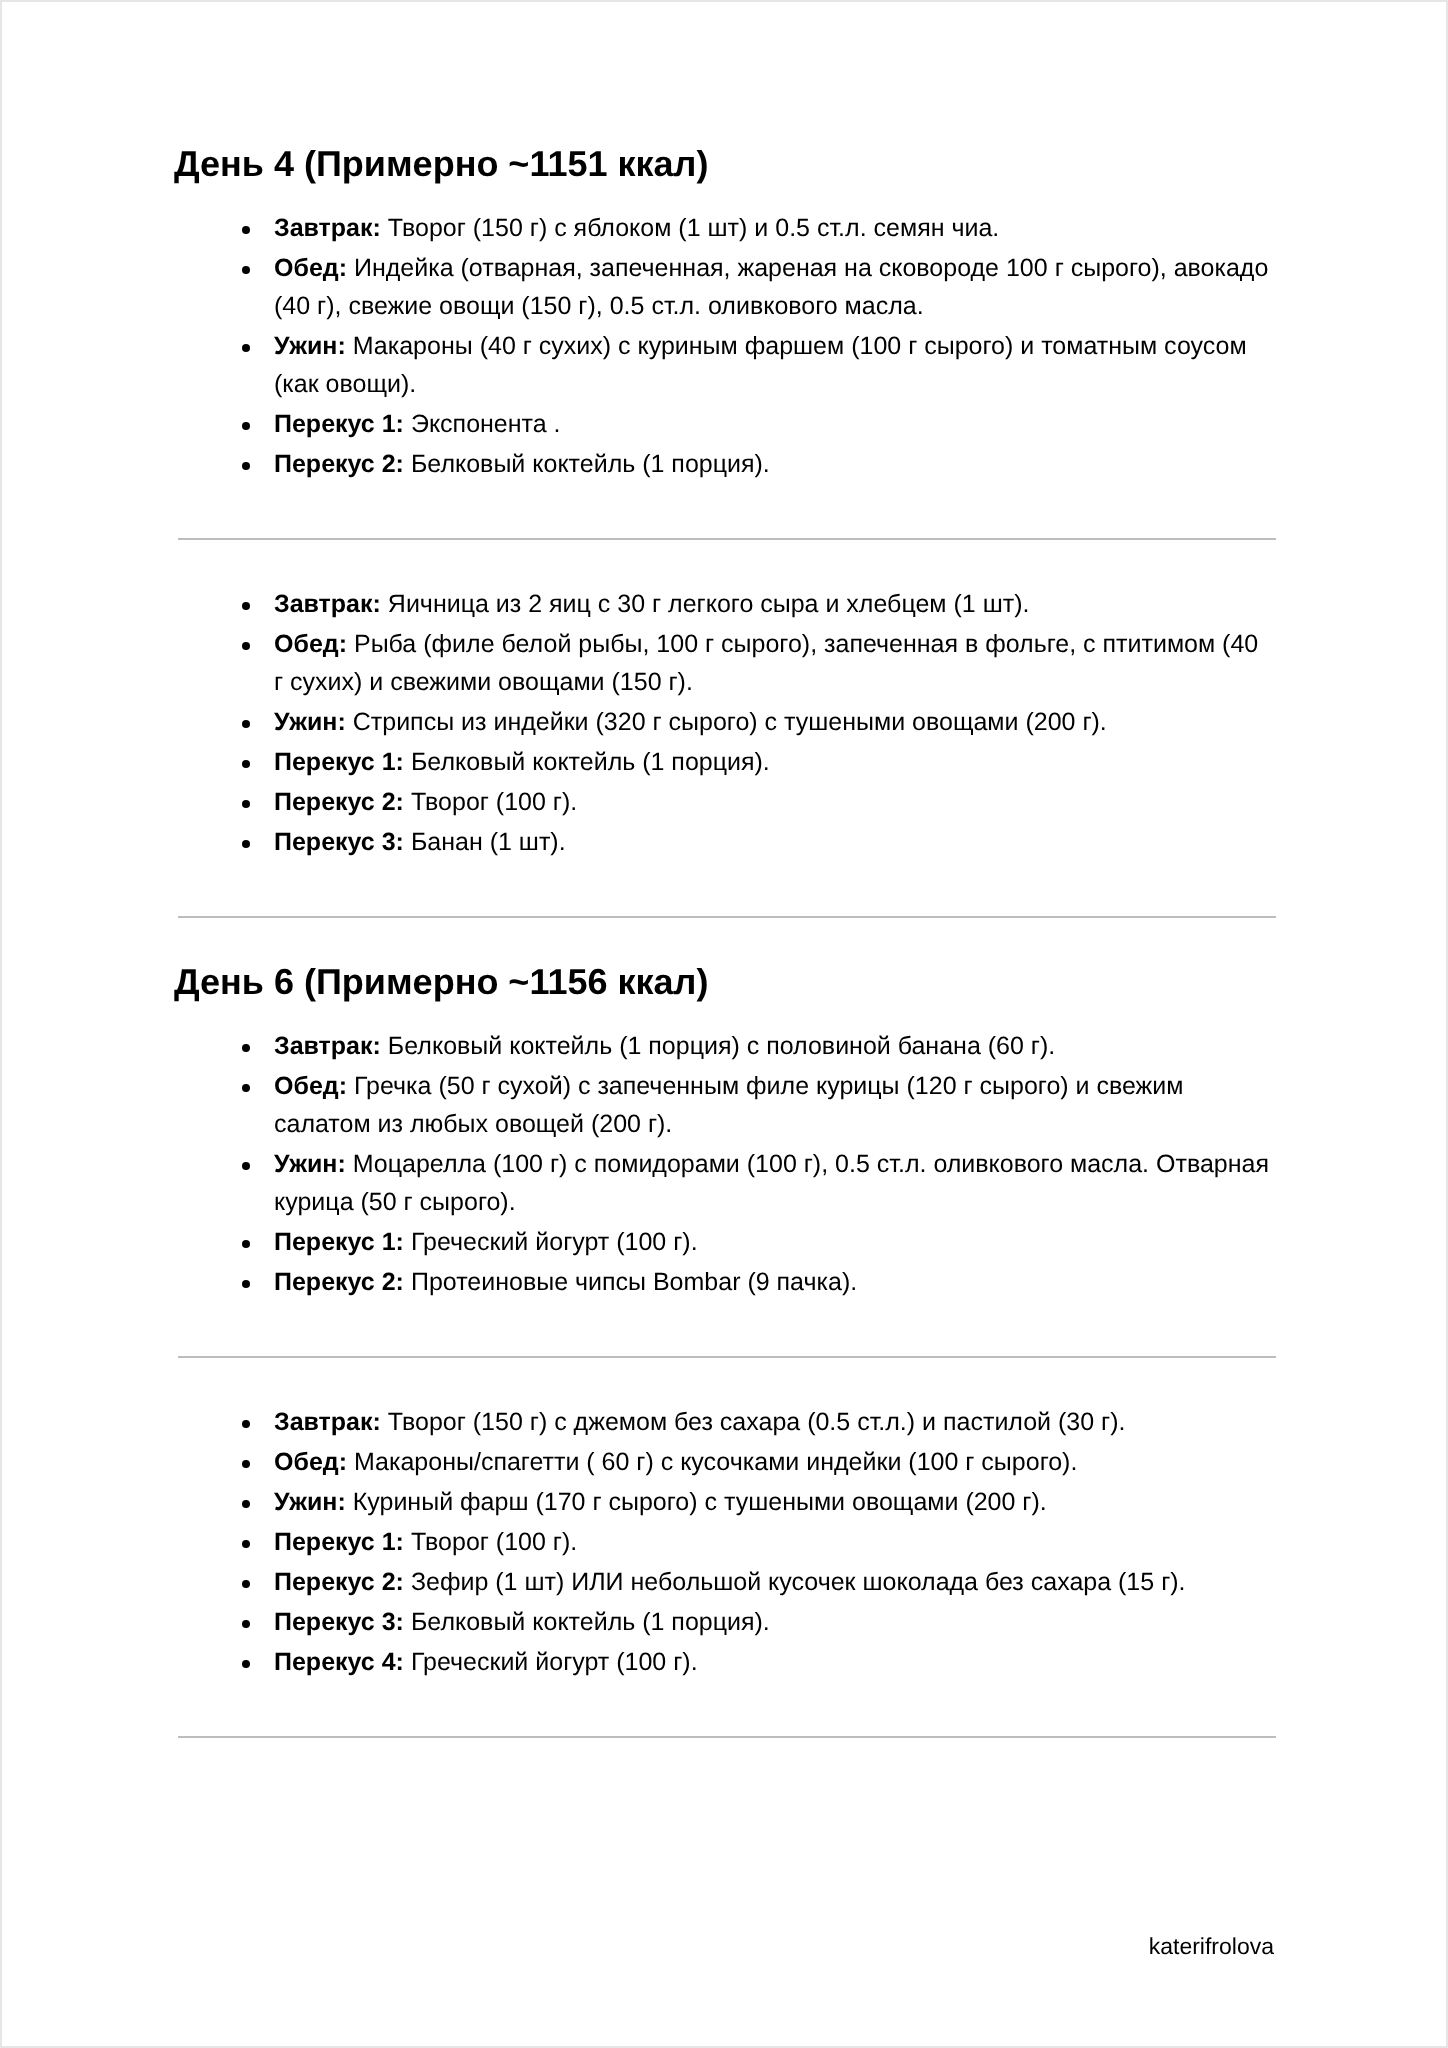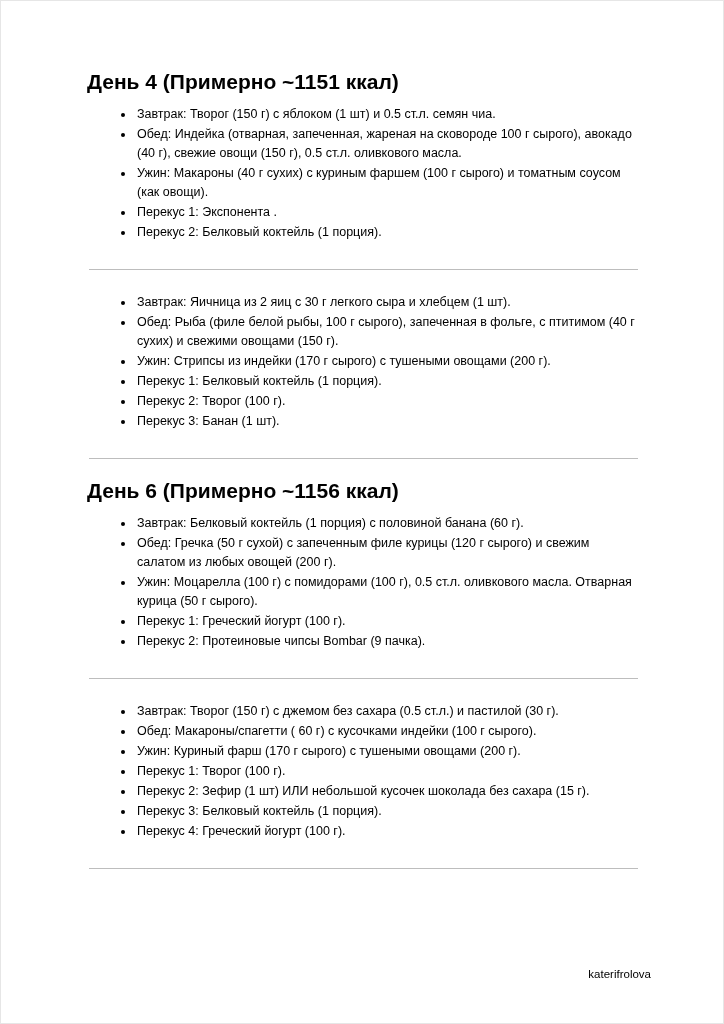--- a/index.html
+++ b/index.html
@@ -12,46 +12,46 @@
     position: relative;
     overflow: hidden;
     box-sizing: border-box;
     border: 1px solid #e6e6e6;
   }
   .content {
     padding: 72px 86px 0 86px;
   }
   .day { margin: 0; }
   .day-title {
-    font-size: 21px;
+    font-size: 18px;
     font-weight: 700;
     margin: 0 0 14px 0;
     line-height: 18px;
   }
   ul.meal-list {
     margin: 0;
     padding: 0 0 0 48px;
     list-style: disc outside;
   }
   li.meal-item {
     font-size: 12.5px;
     line-height: 19px;
     margin: 0 0 1px 0;
     padding-left: 2px;
   }
-  li.meal-item b { font-weight: 400; }
+  li.meal-item b { font-weight: 700; }
   hr.divider {
     border: none;
     border-top: 1px solid #bdbdbd;
     margin: 27px 0 23px 2px;
     width: 549px;
   }
   .footer {
     position: absolute;
-    right: 72px;
+    right: 86px;
     bottom: 42px;
     font-size: 11.5px;
     line-height: 14px;
     color: #000000;
   }
 </style>
 </head>
 <body>
 
 <div class="content">
@@ -88,21 +88,21 @@
       <li class="meal-item">
         <b>Завтрак:</b>
         <span>Яичница из 2 яиц с 30 г легкого сыра и хлебцем (1 шт).</span>
       </li>
       <li class="meal-item">
         <b>Обед:</b>
         <span>Рыба (филе белой рыбы, 100 г сырого), запеченная в фольге, с птитимом (40 г сухих) и свежими овощами (150 г).</span>
       </li>
       <li class="meal-item">
         <b>Ужин:</b>
-        <span>Стрипсы из индейки (170 г сырого) с тушеными овощами (200 г).</span>
+        <span>Стрипсы из индейки (320 г сырого) с тушеными овощами (200 г).</span>
       </li>
       <li class="meal-item">
         <b>Перекус 1:</b>
         <span>Белковый коктейль (1 порция).</span>
       </li>
       <li class="meal-item">
         <b>Перекус 2:</b>
         <span>Творог (100 г).</span>
       </li>
       <li class="meal-item">

